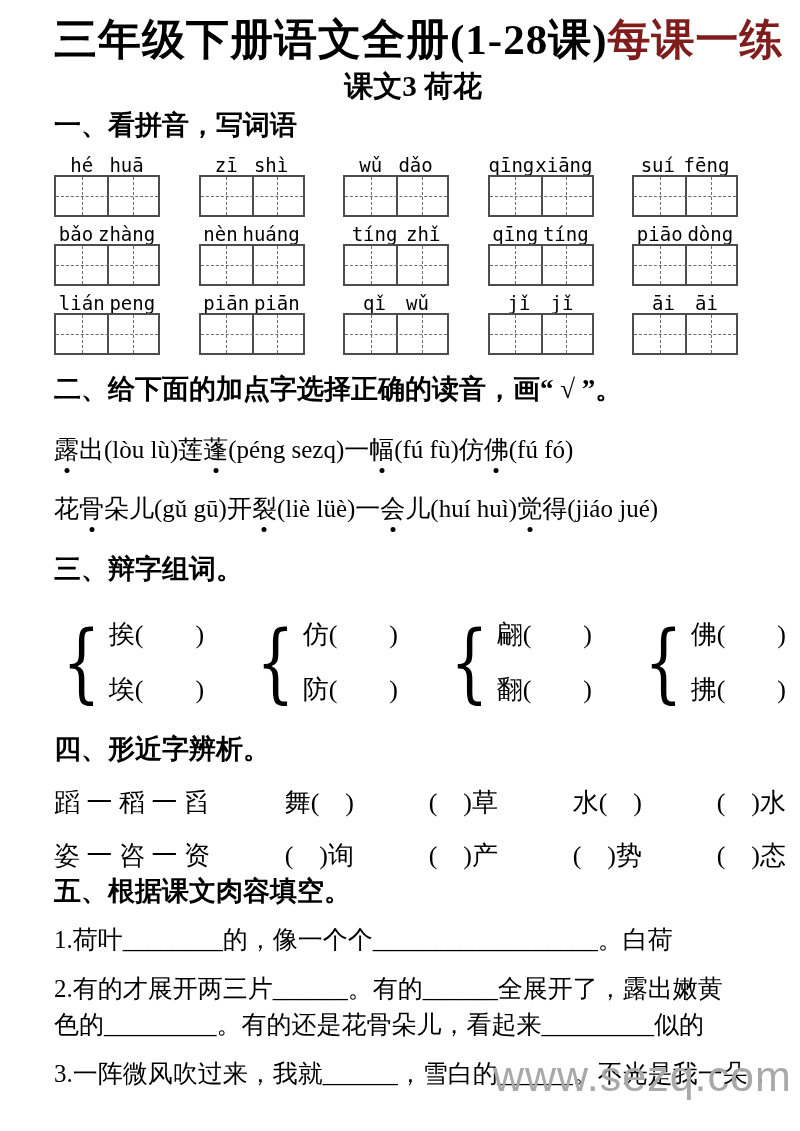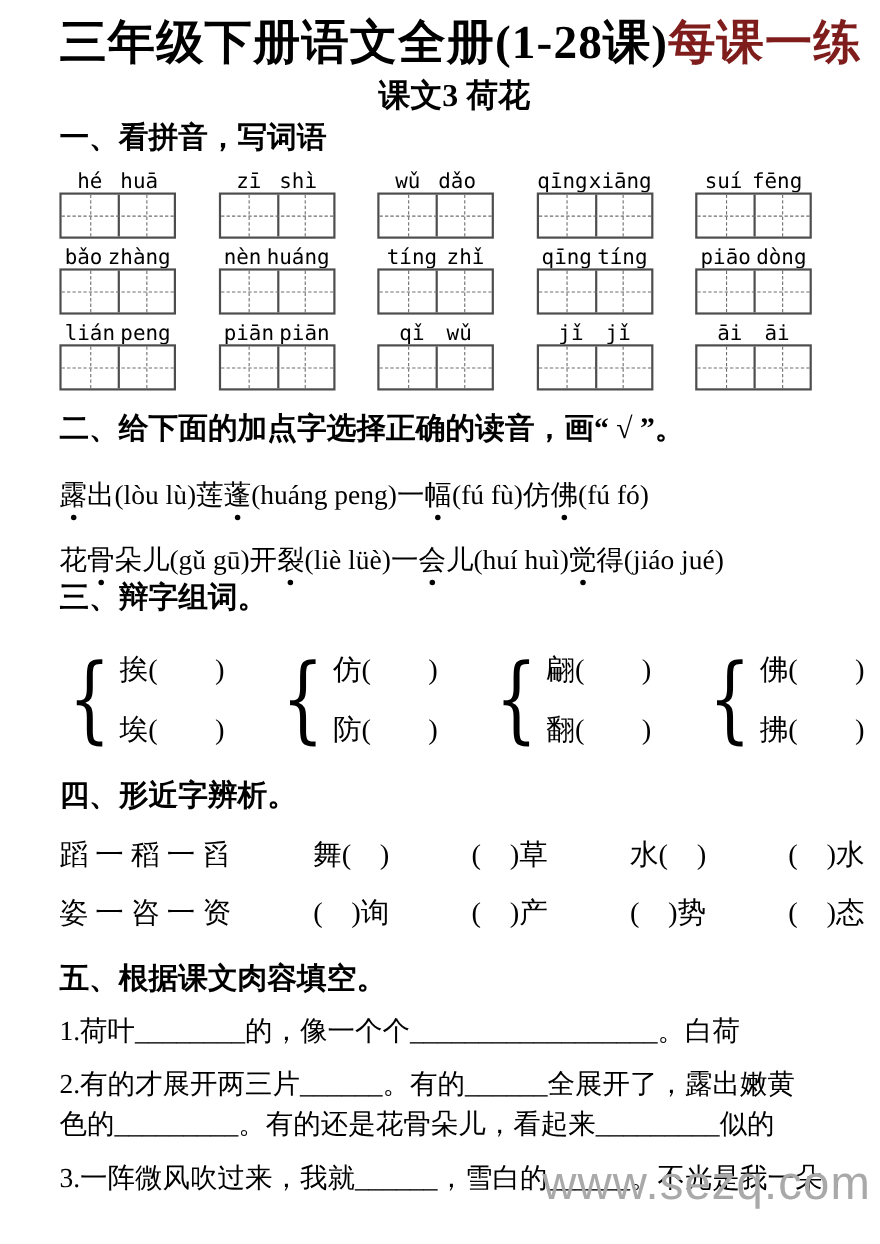--- a/index.html
+++ b/index.html
@@ -246,33 +246,33 @@
             <div class="dash-v2"></div>
           </div>
         </div>
       </div>
     </div>
 
   <div class="sec-h" style="margin-top:16px;">二、给下面的加点字选择正确的读音，画“ √ ”。</div>
   <div id="s2-rows">
       <div class="s2-row">
         <span class="word"><span class="dotted">露</span><span>出(lòu lù)</span></span>
-        <span class="word"><span>莲</span><span class="dotted">蓬</span><span>(huáng peng)</span></span>
+        <span class="word"><span>莲</span><span class="dotted">蓬</span><span>(péng sezq)</span></span>
         <span class="word"><span>一</span><span class="dotted">幅</span><span>(fú fù)</span></span>
         <span class="word"><span>仿</span><span class="dotted">佛</span><span>(fú fó)</span></span>
       </div>
       <div class="s2-row">
         <span class="word"><span>花</span><span class="dotted">骨</span><span>朵儿(gǔ gū)</span></span>
         <span class="word"><span>开</span><span class="dotted">裂</span><span>(liè lüè)</span></span>
         <span class="word"><span>一</span><span class="dotted">会</span><span>儿(huí huì)</span></span>
         <span class="word"><span class="dotted">觉</span><span>得(jiáo jué)</span></span>
       </div>
     </div>
 
-  <div class="sec-h" style="">三、辩字组词。</div>
+  <div class="sec-h" style="margin-top:26px;">三、辩字组词。</div>
   <div class="pairs-row" id="s3-pairs">
       <div class="pair">
         <span class="brace">{</span>
         <div class="pair-col">
           <span>挨(　　)</span>
           <span>埃(　　)</span>
         </div>
       </div>
       <div class="pair">
         <span class="brace">{</span>
@@ -308,21 +308,21 @@
       </div>
       <div class="s4-row">
         <span>姿 一 咨 一 资</span>
         <span>(　)询</span>
         <span>(　)产</span>
         <span>(　)势</span>
         <span>(　)态</span>
       </div>
     </div>
 
-  <div class="sec-h" style="margin-top:24px;">五、根据课文肉容填空。</div>
+  <div class="sec-h" style="">五、根据课文肉容填空。</div>
   <div id="s5-paras">
       <div class="para">
         <div class="pline">1.荷叶________的，像一个个__________________。白荷</div>
       </div>
       <div class="para">
         <div class="pline">2.有的才展开两三片______。有的______全展开了，露出嫩黄</div>
         <div class="pline">色的_________。有的还是花骨朵儿，看起来_________似的</div>
       </div>
       <div class="para">
         <div class="pline">3.一阵微风吹过来，我就______，雪白的______。不光是我一朵，</div>

